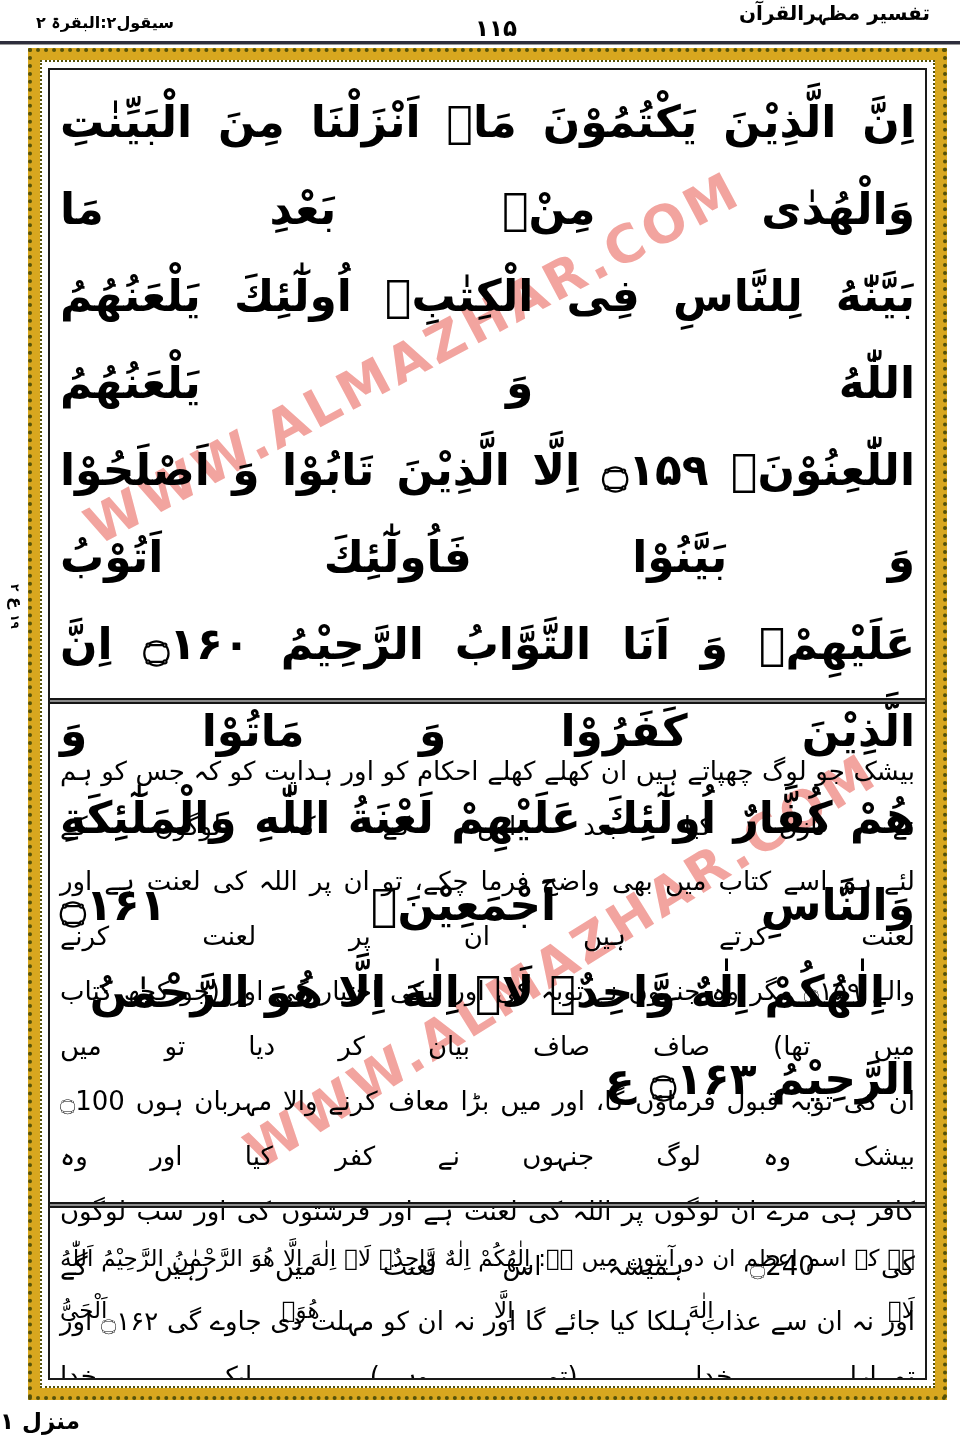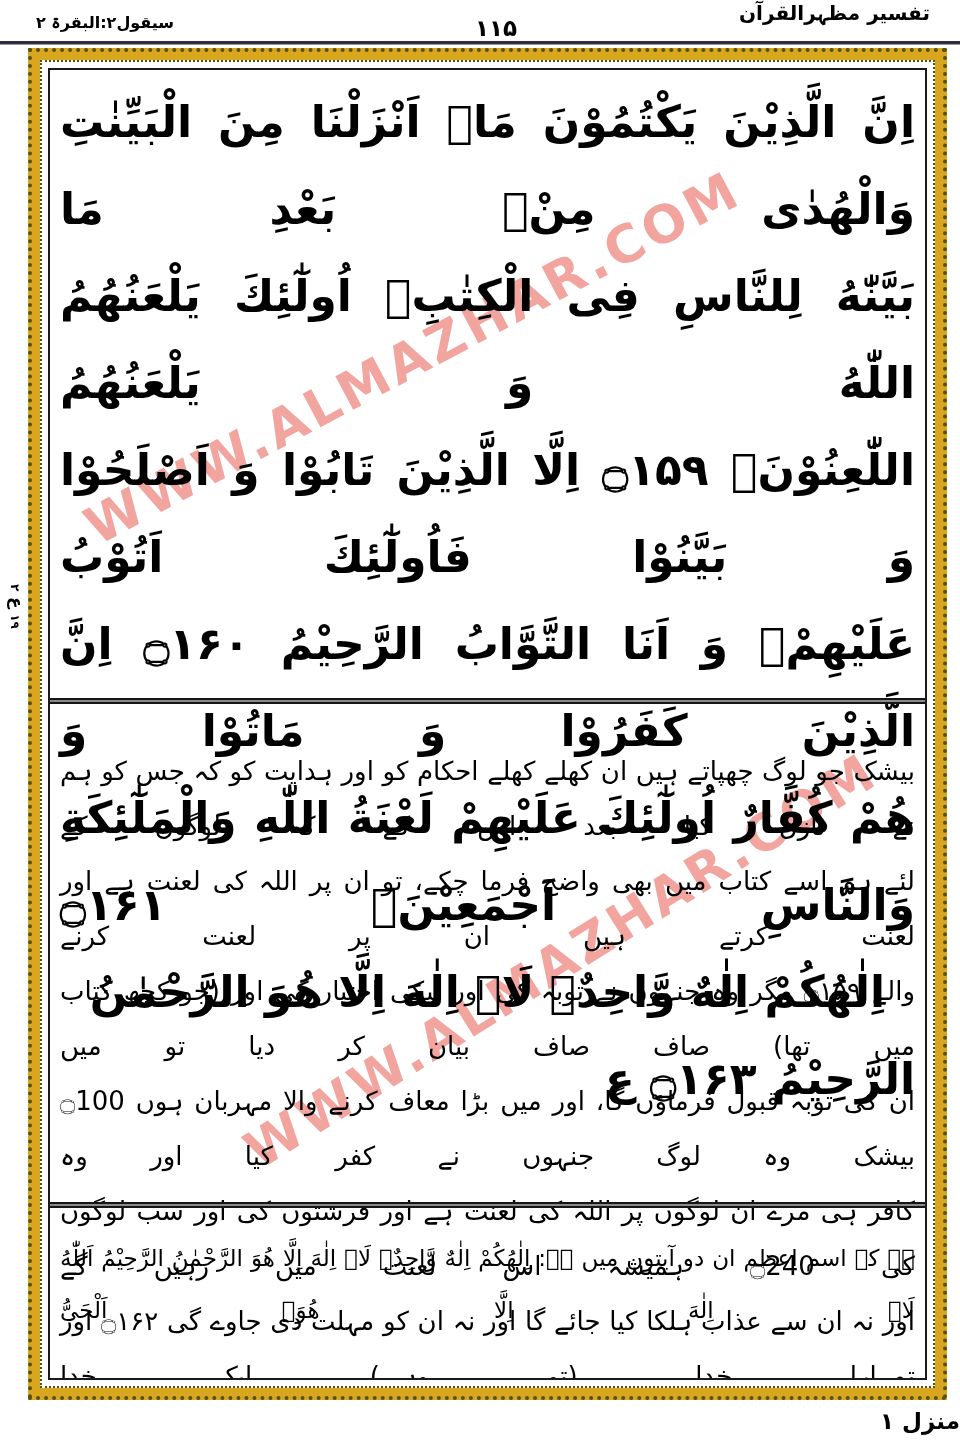--- a/index.html
+++ b/index.html
@@ -25,21 +25,21 @@
   
   .sep{height:2px;background:#8a8a8a;border-top:2px solid #161616;border-bottom:2px solid #161616;
        margin:0 -10px;position:relative;z-index:1;}
   
   .urdu-block{height:458px;direction:rtl;padding-top:24px;position:relative;z-index:1;margin-top:16px;}
   .urdu-line{font-size:26px;line-height:55px;text-align:justify;text-align-last:justify;}
   
   .fn-block{flex:1;direction:rtl;padding-top:24px;position:relative;z-index:1;}
   .fn-line{font-size:23px;line-height:52px;text-align:justify;text-align-last:justify;}
   
-  .footer{position:absolute;top:1408px;left:0;width:100%;text-align:right;font-size:23px;font-weight:bold;}
+  .footer{position:absolute;top:1408px;left:0;width:100%;text-align:left;font-size:23px;font-weight:bold;}
   .margin-marker{position:absolute;left:-16px;top:598px;width:64px;text-align:center;
                  transform:rotate(90deg);font-weight:bold;direction:rtl;line-height:1;}
   .margin-marker .sm{font-size:12px;}
   .margin-marker .big{font-size:17px;}
   .watermark{position:absolute;z-index:0;white-space:nowrap;font-weight:bold;font-size:52px;
              letter-spacing:4px;color:#f2a49f;transform-origin:left center;pointer-events:none;}
   .wm1{left:39px;top:430px;transform:rotate(-28deg);}
   .wm2{left:200px;top:1055px;transform:rotate(-32deg);}
 </style>
 </head>

